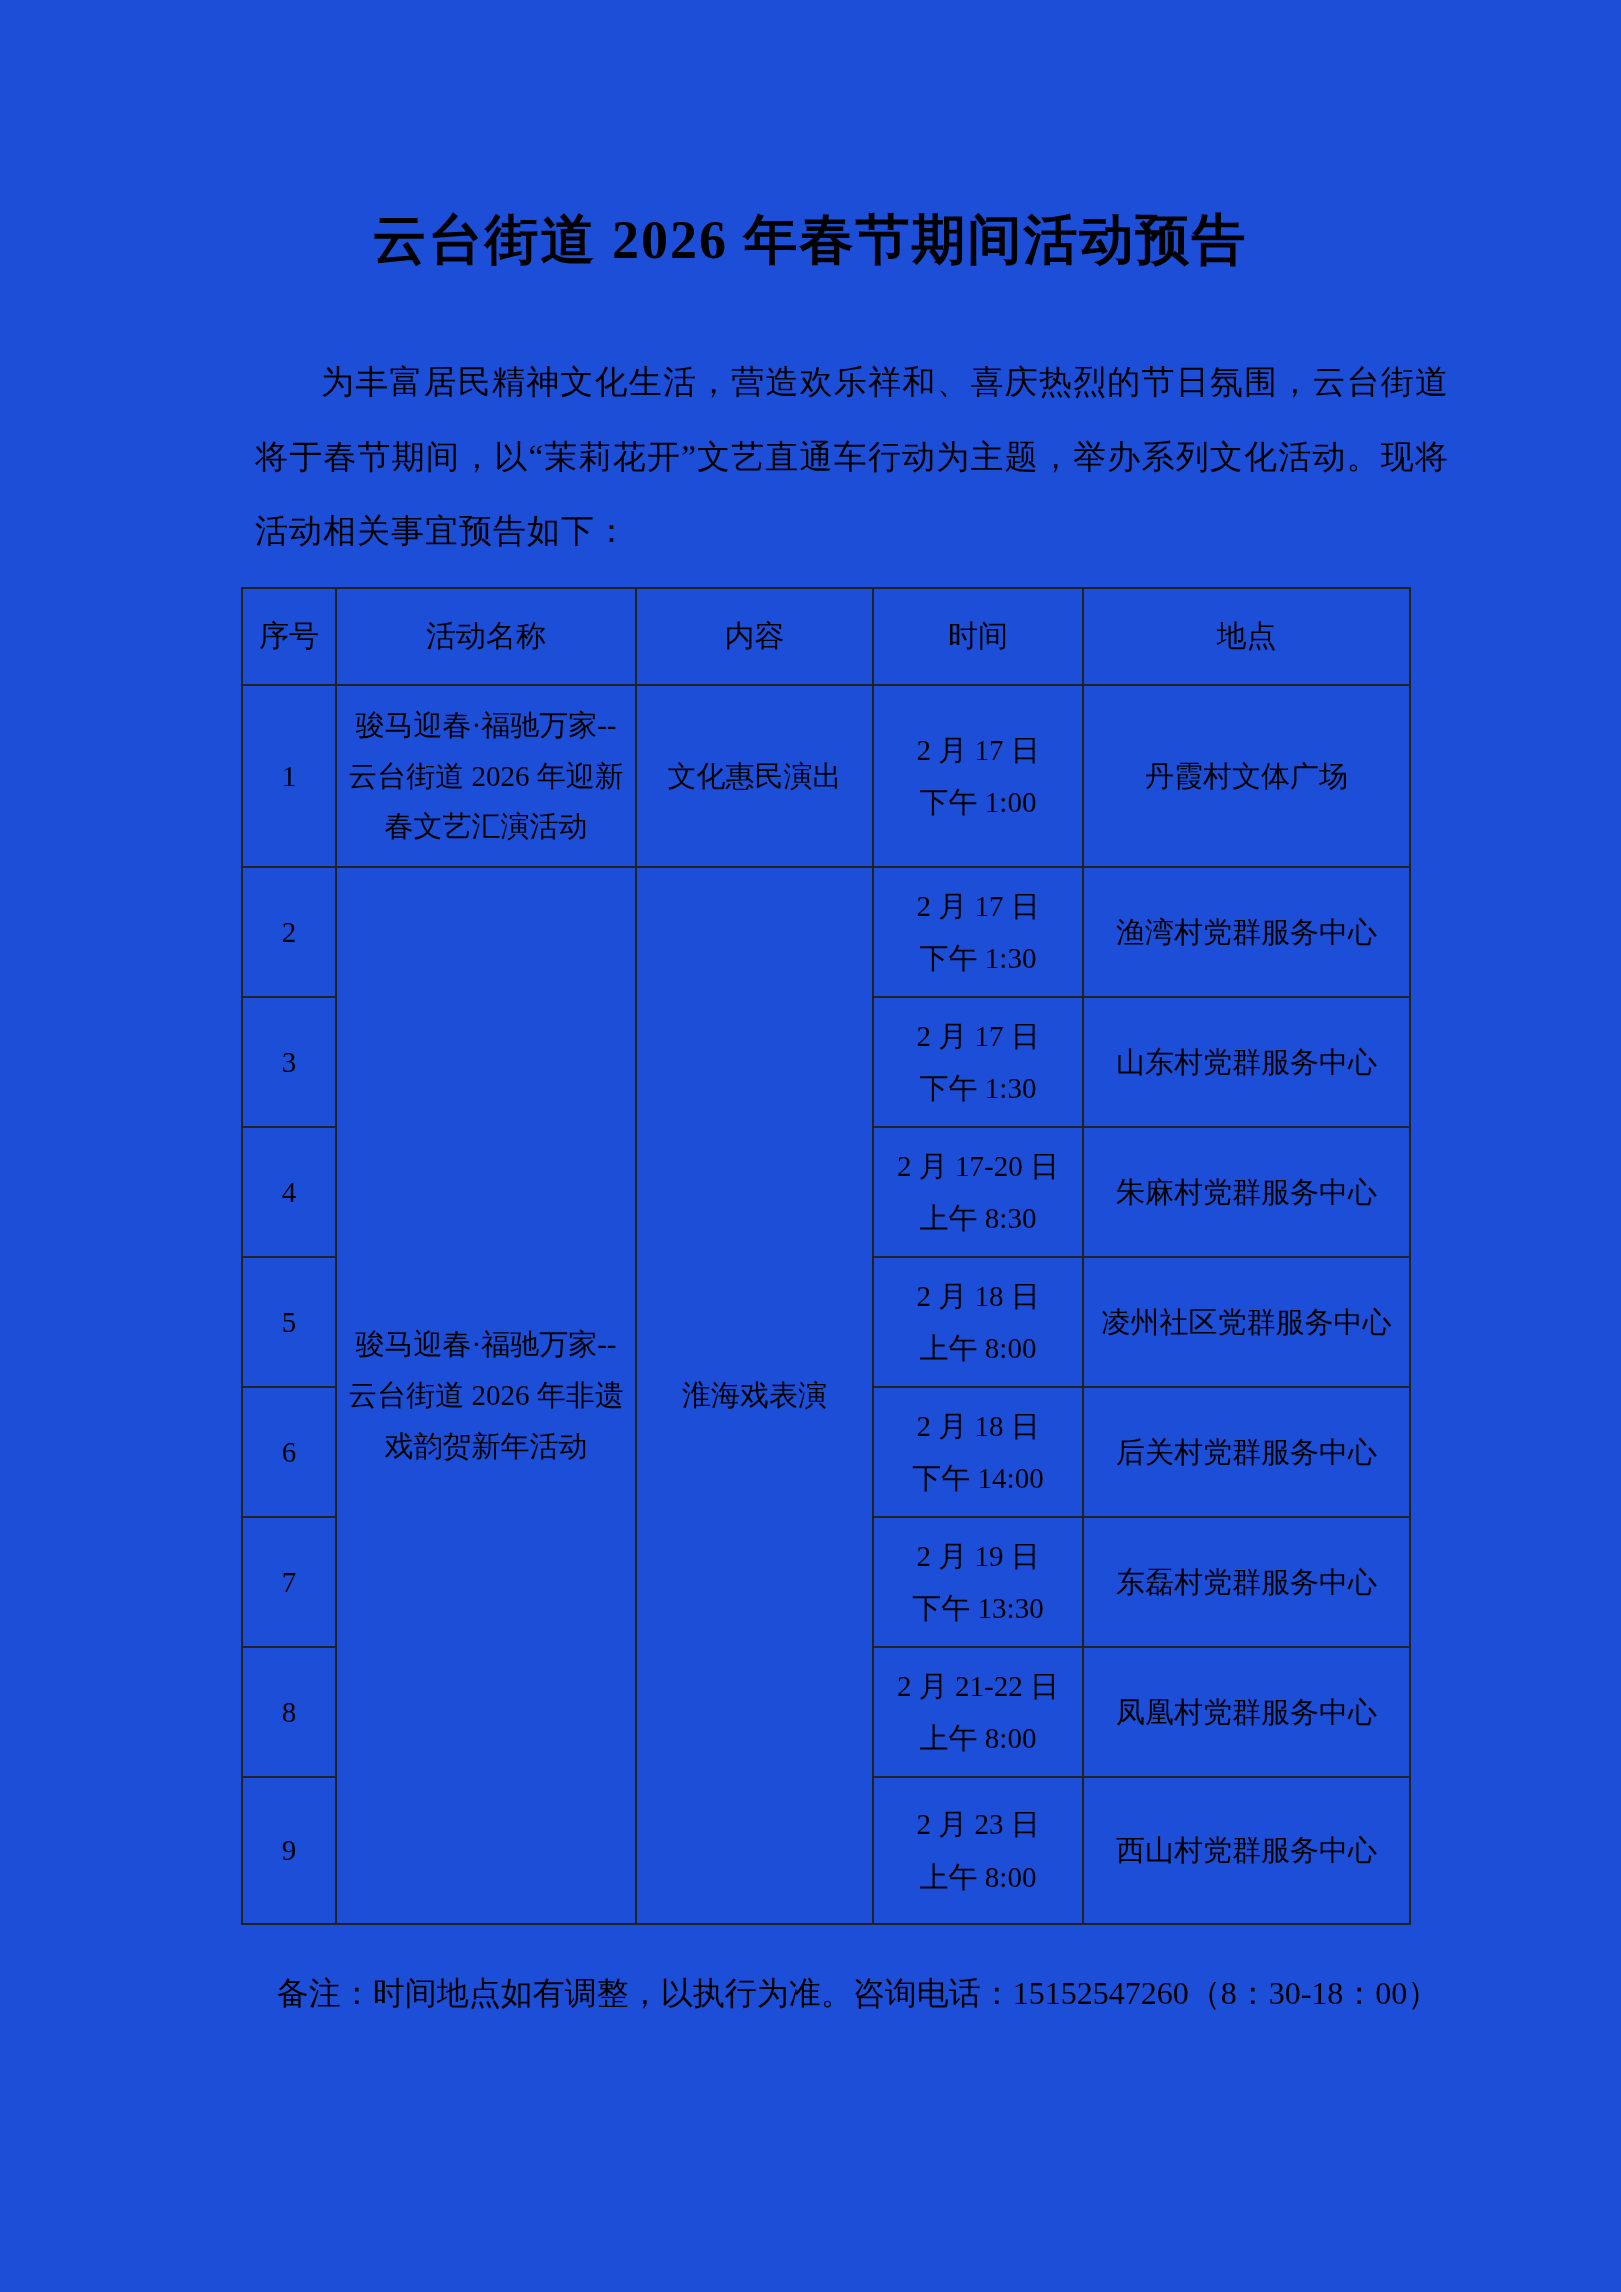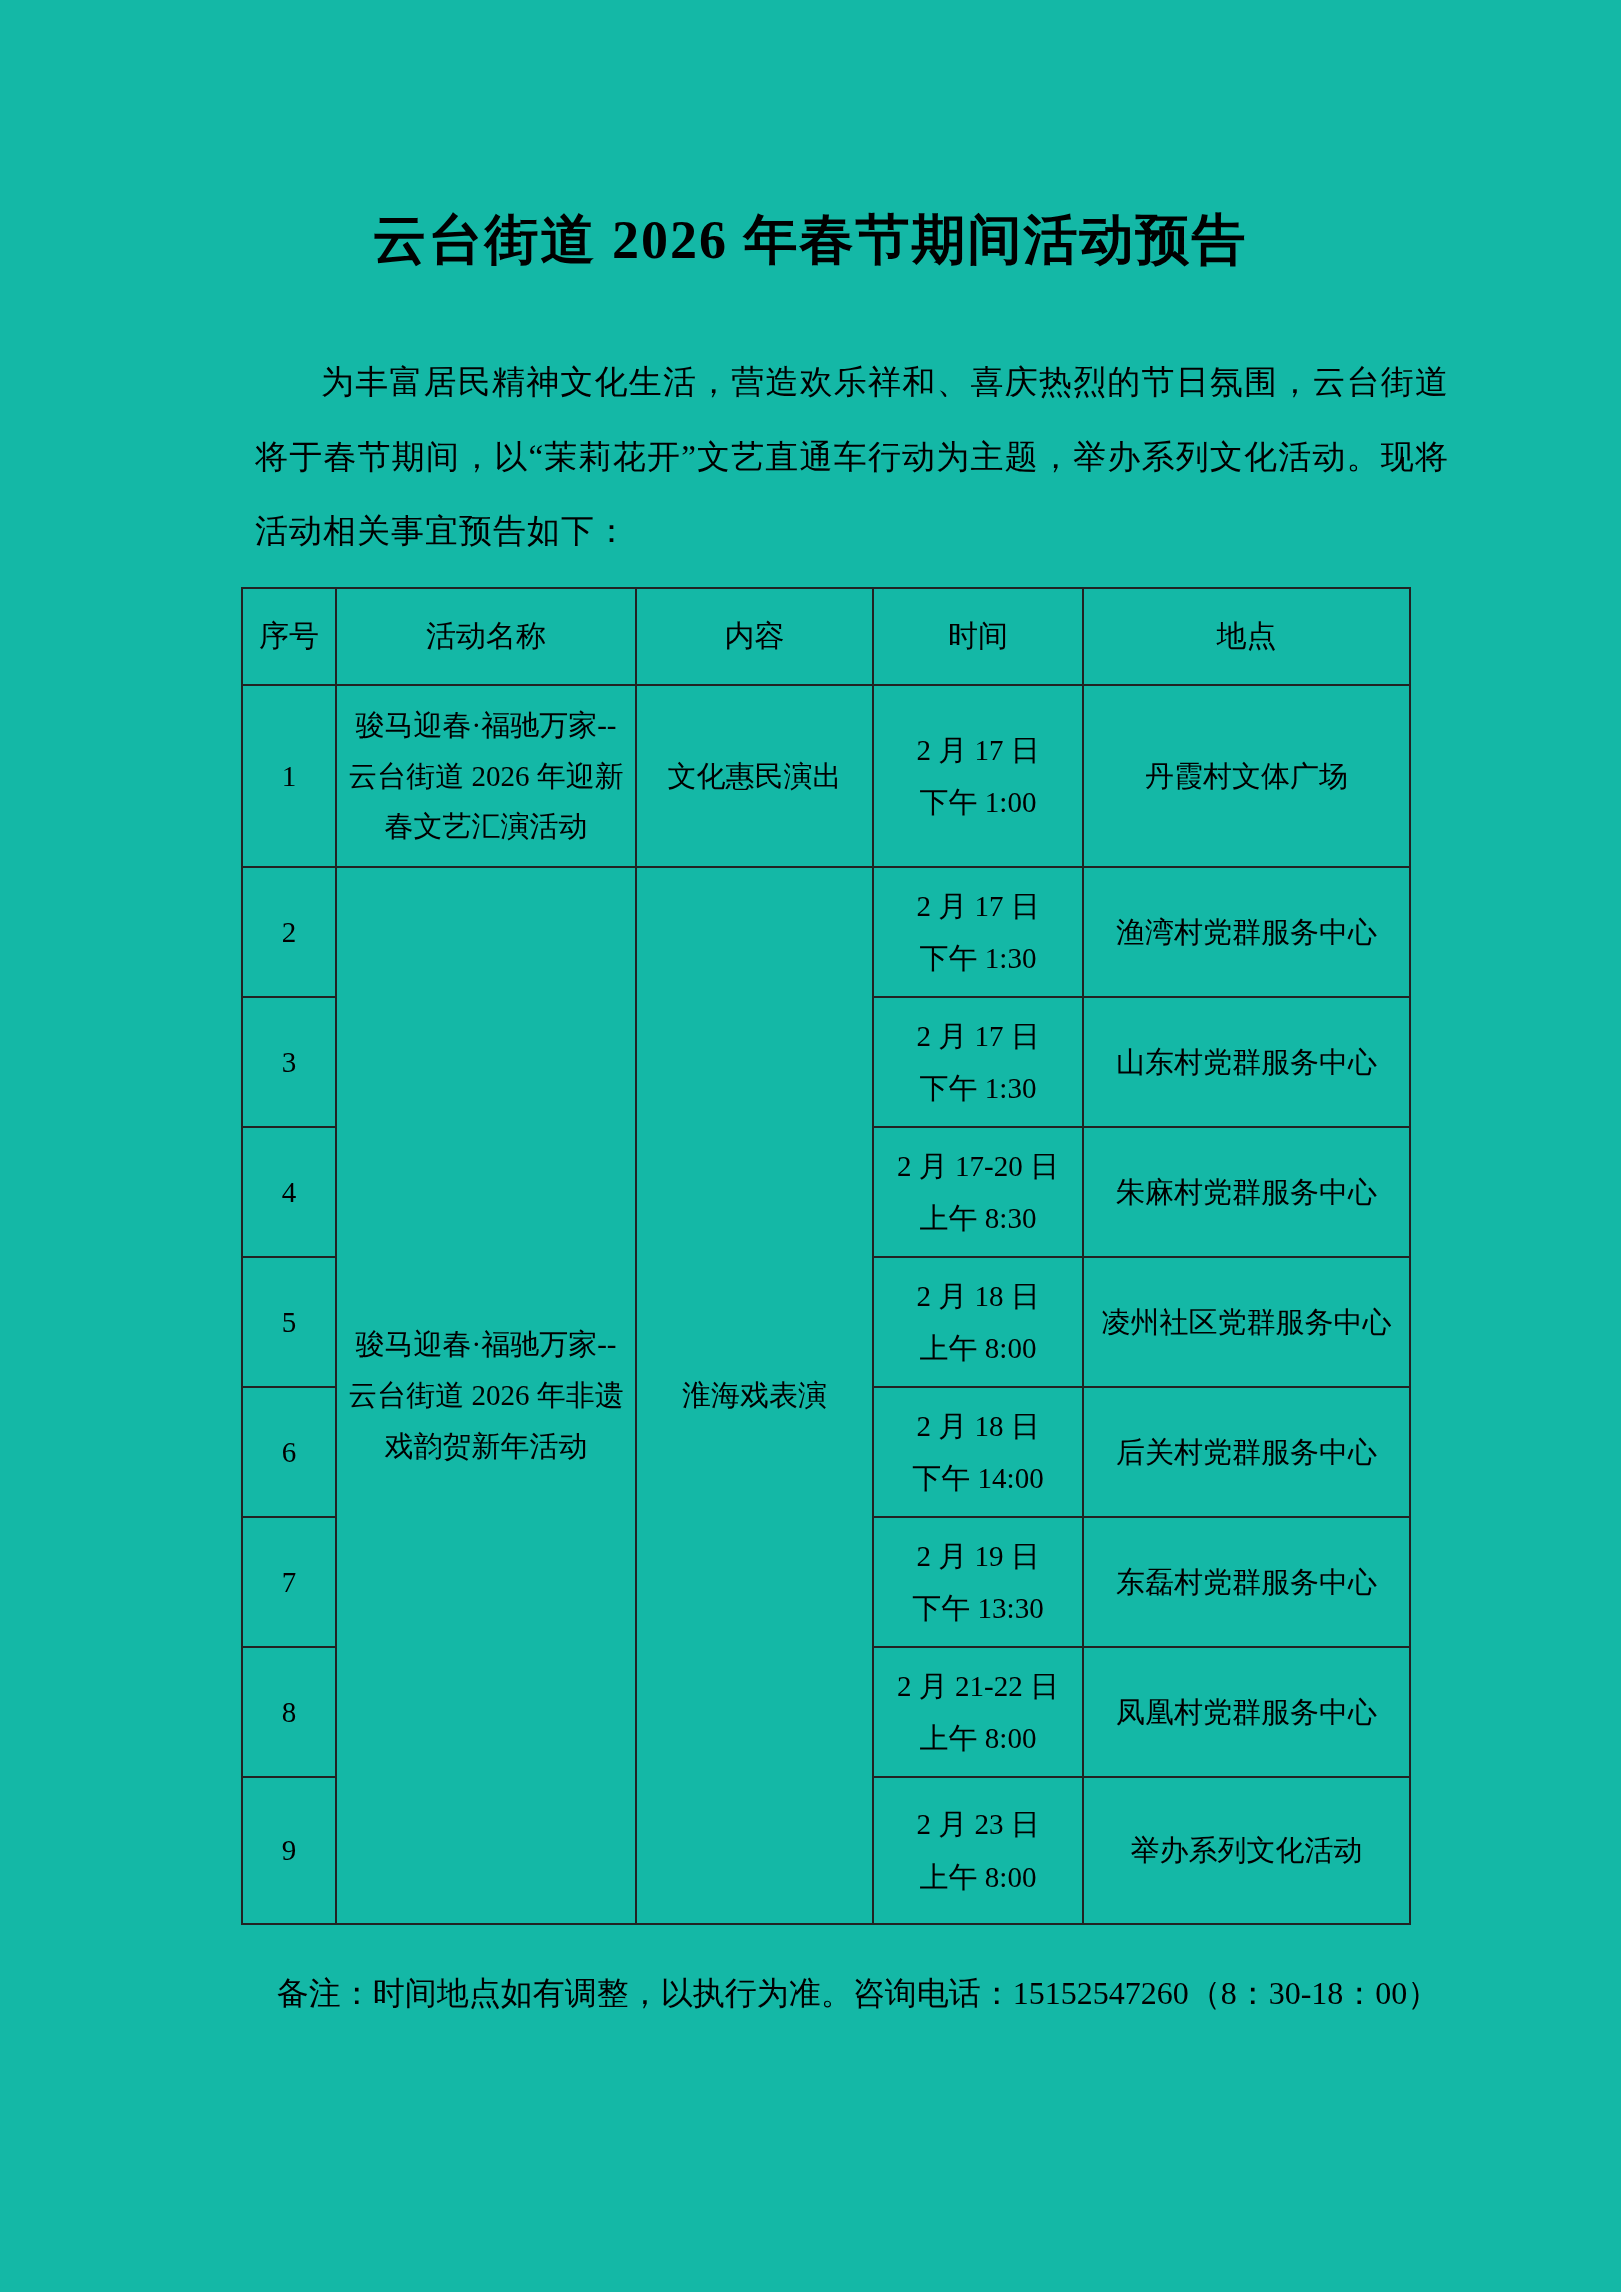--- a/index.html
+++ b/index.html
@@ -5,21 +5,21 @@
   html, body {
     margin: 0;
     padding: 0;
     background: #e8e8e8;
   }
   .page {
     position: relative;
     width: 1621px;
     height: 2293px;
     margin: 0 auto;
-    background: #14b8a6;
+    background: #1d4ed8;
     color: #000000;
     font-family: "Liberation Serif", "DejaVu Serif", serif;
     overflow: hidden;
   }
   .doc-title {
     position: absolute;
     top: 204px;
     left: 124px;
     width: 1372px;
     text-align: center;
@@ -192,21 +192,21 @@
       </td>
       <td>凤凰村党群服务中心</td>
     </tr>
 
     <tr class="r-last">
       <td>9</td>
       <td class="time-cell">
         <span class="date-line">2 月 23 日</span>
         <span class="hour-line">上午 8:00</span>
       </td>
-      <td>举办系列文化活动</td>
+      <td>西山村党群服务中心</td>
     </tr>
   </tbody>
     </table>
 
   <div class="doc-note">备注：时间地点如有调整，以执行为准。咨询电话：15152547260（8：30-18：00）</div>
 
 </div>
 
 
 </body></html>

